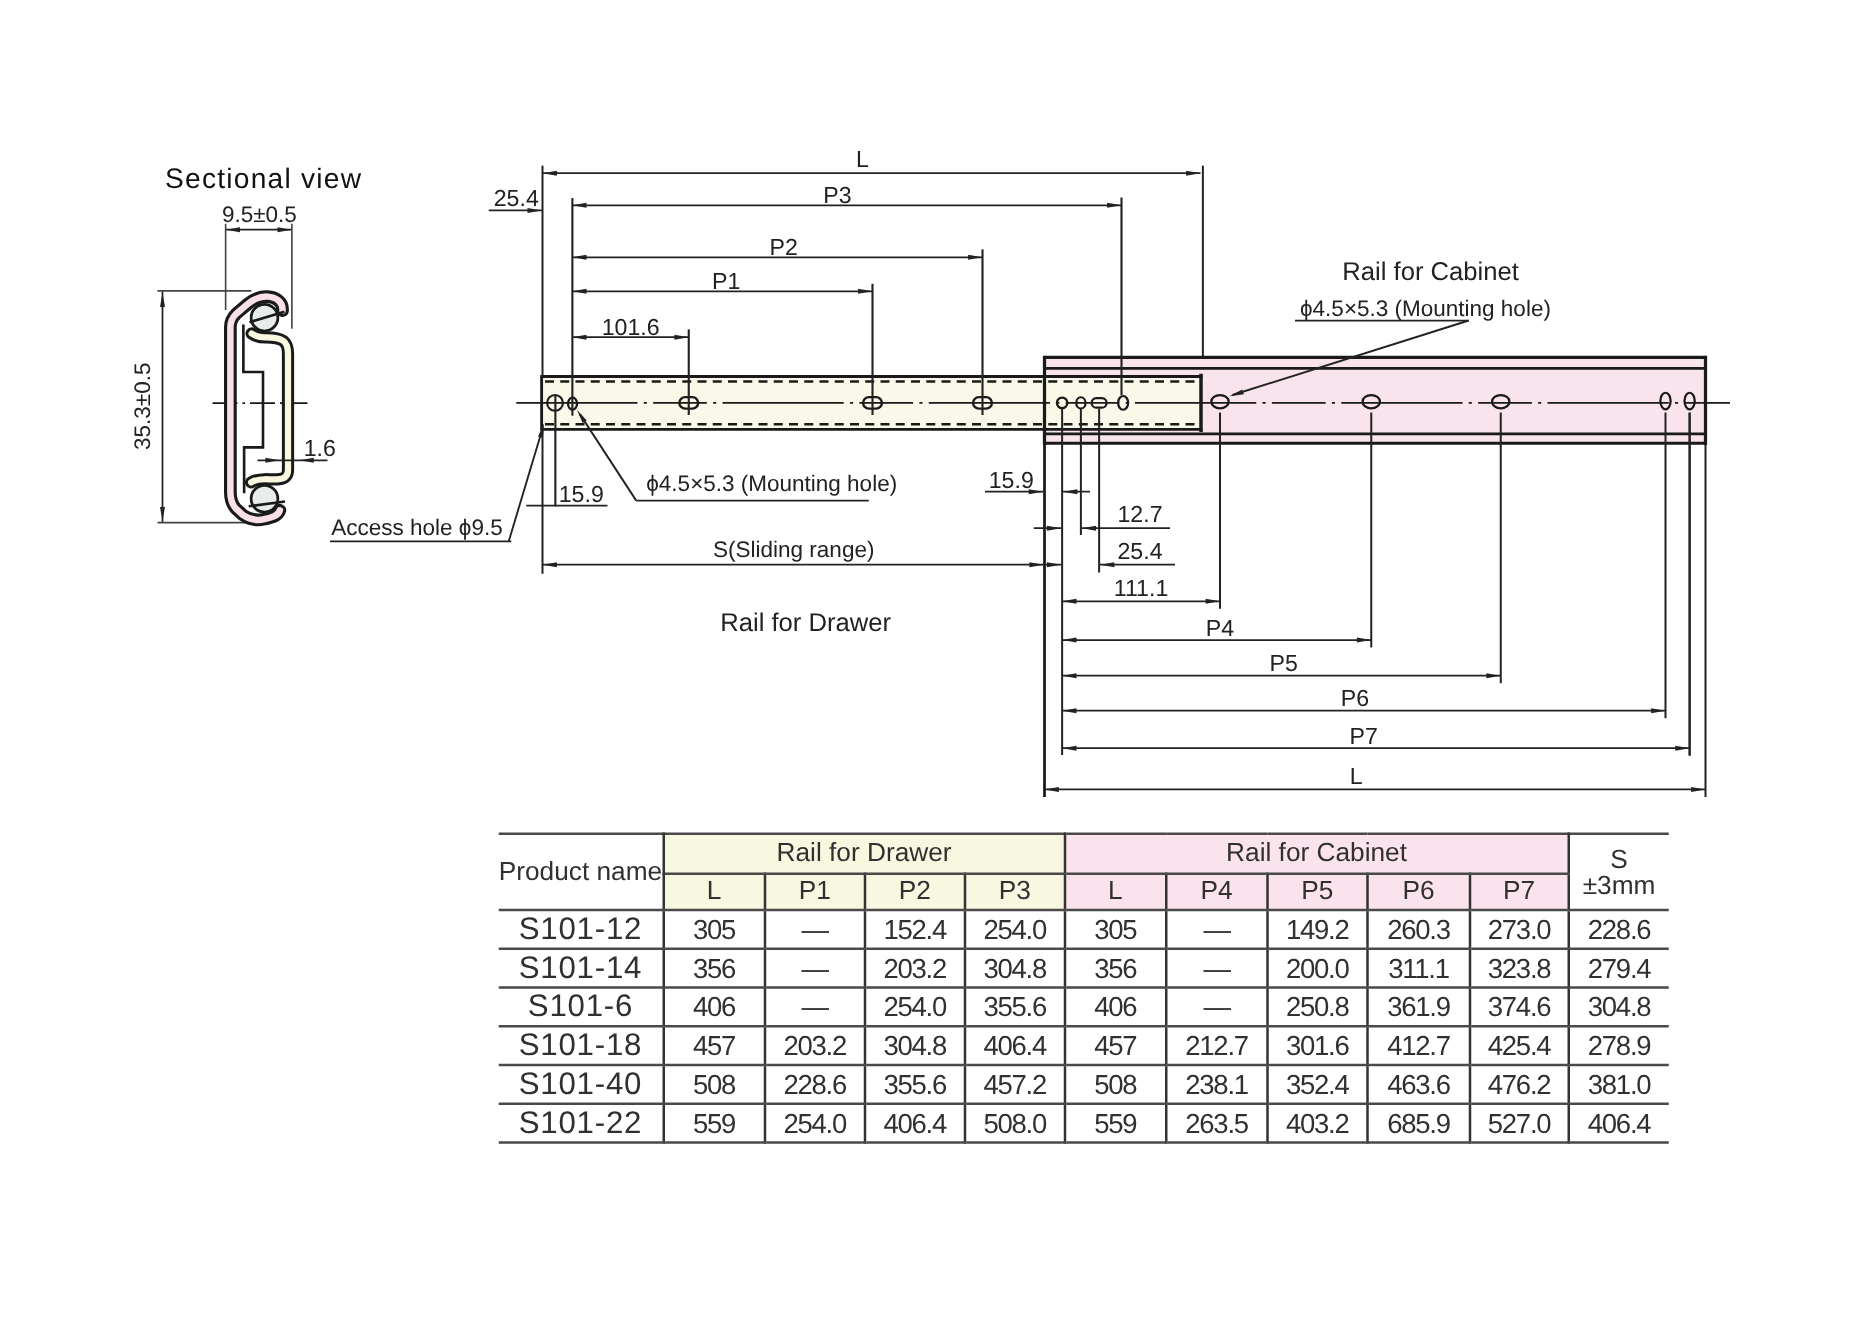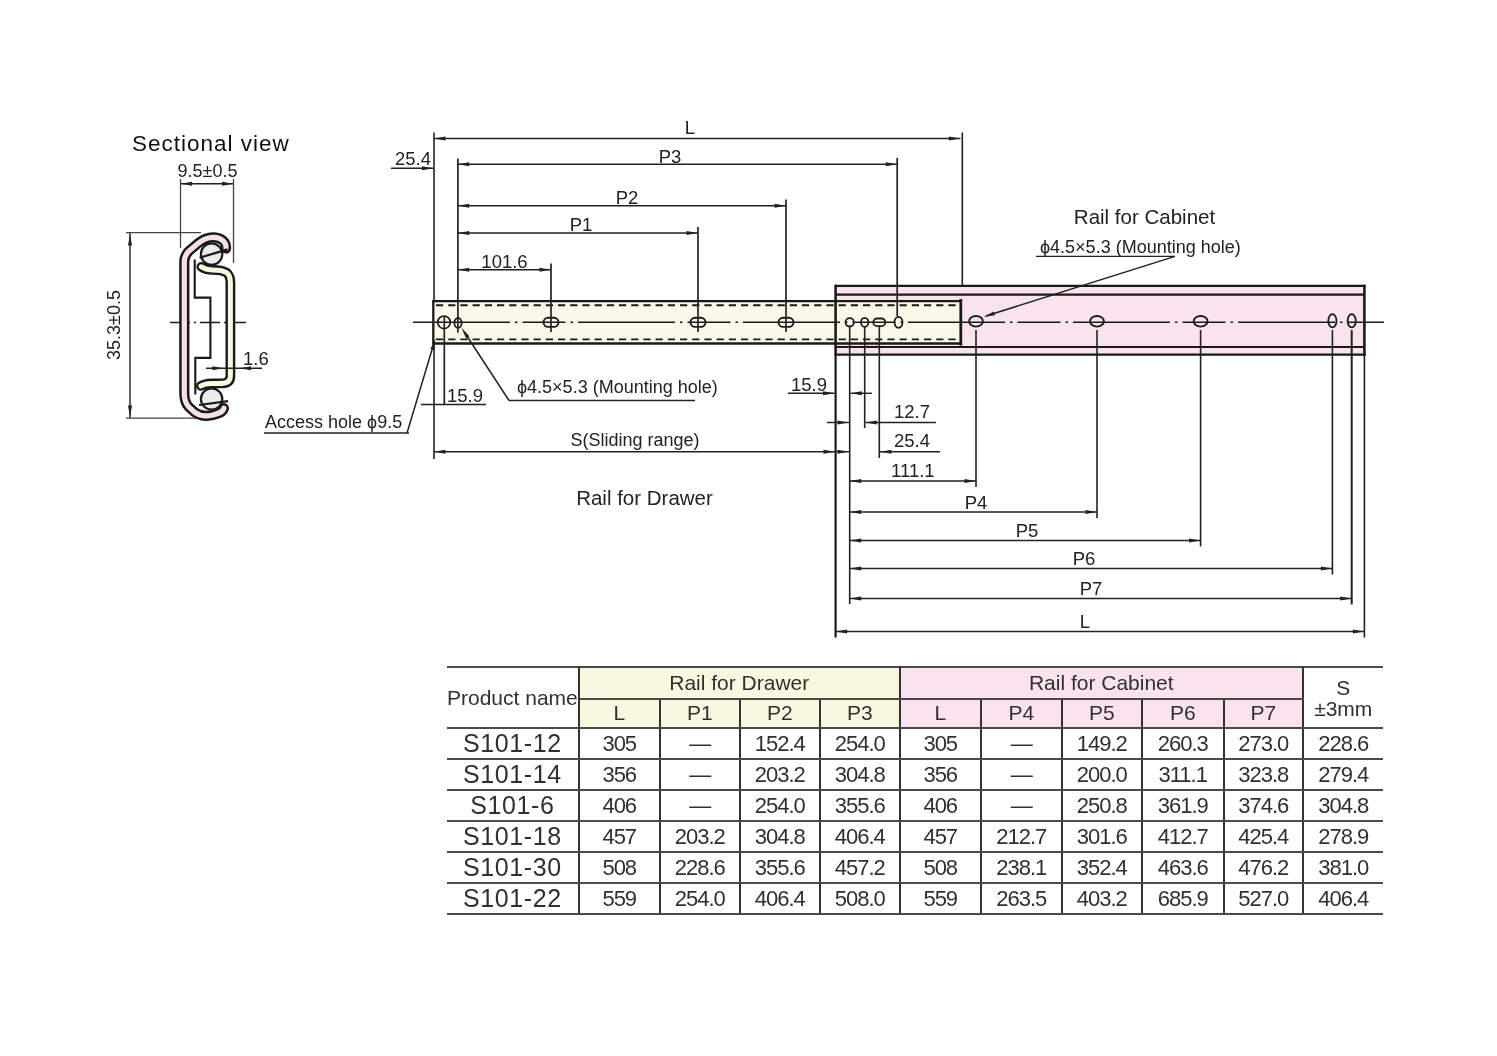--- a/index.html
+++ b/index.html
@@ -1,17 +1,17 @@
 <!DOCTYPE html>
 <html><head><meta charset="utf-8">
 <style>
 html,body{margin:0;padding:0;background:#ffffff;width:1497px;height:1056px;overflow:hidden;}
 body{font-family:"Liberation Sans",sans-serif;position:relative;}
 #dwg{position:absolute;left:0;top:0;}
-#tblwrap{position:absolute;left:399px;top:666px;margin-left:48px;}
+#tblwrap{position:absolute;left:399px;top:666px;}
 table{border-collapse:collapse;table-layout:fixed;}
 td{padding:0;text-align:center;vertical-align:middle;color:#303030;font-size:22px;letter-spacing:-1px;white-space:nowrap;
    border-left:2px solid #333;border-right:2px solid #333;
    border-top:2px solid #4a4a4a;border-bottom:2px solid #4a4a4a;}
 td:first-child{border-left:none;}
 td:last-child{border-right:none;}
 tr.h1 td{height:29.5px;font-size:21px;letter-spacing:0;}
 tr.h2 td{height:27.5px;font-size:21px;letter-spacing:0;}
 tr.d td{height:27.5px;}
 td.pn{font-size:18.5px;letter-spacing:-0.2px;}
@@ -257,21 +257,21 @@
           <td>304.8</td>
           <td>406.4</td>
           <td>457</td>
           <td>212.7</td>
           <td>301.6</td>
           <td>412.7</td>
           <td>425.4</td>
           <td>278.9</td>
         </tr>
 <tr class="d">
-          <td class="pr">S101-30</td>
+          <td class="pr">S101-40</td>
           <td>508</td>
           <td>228.6</td>
           <td>355.6</td>
           <td>457.2</td>
           <td>508</td>
           <td>238.1</td>
           <td>352.4</td>
           <td>463.6</td>
           <td>476.2</td>
           <td>381.0</td>

